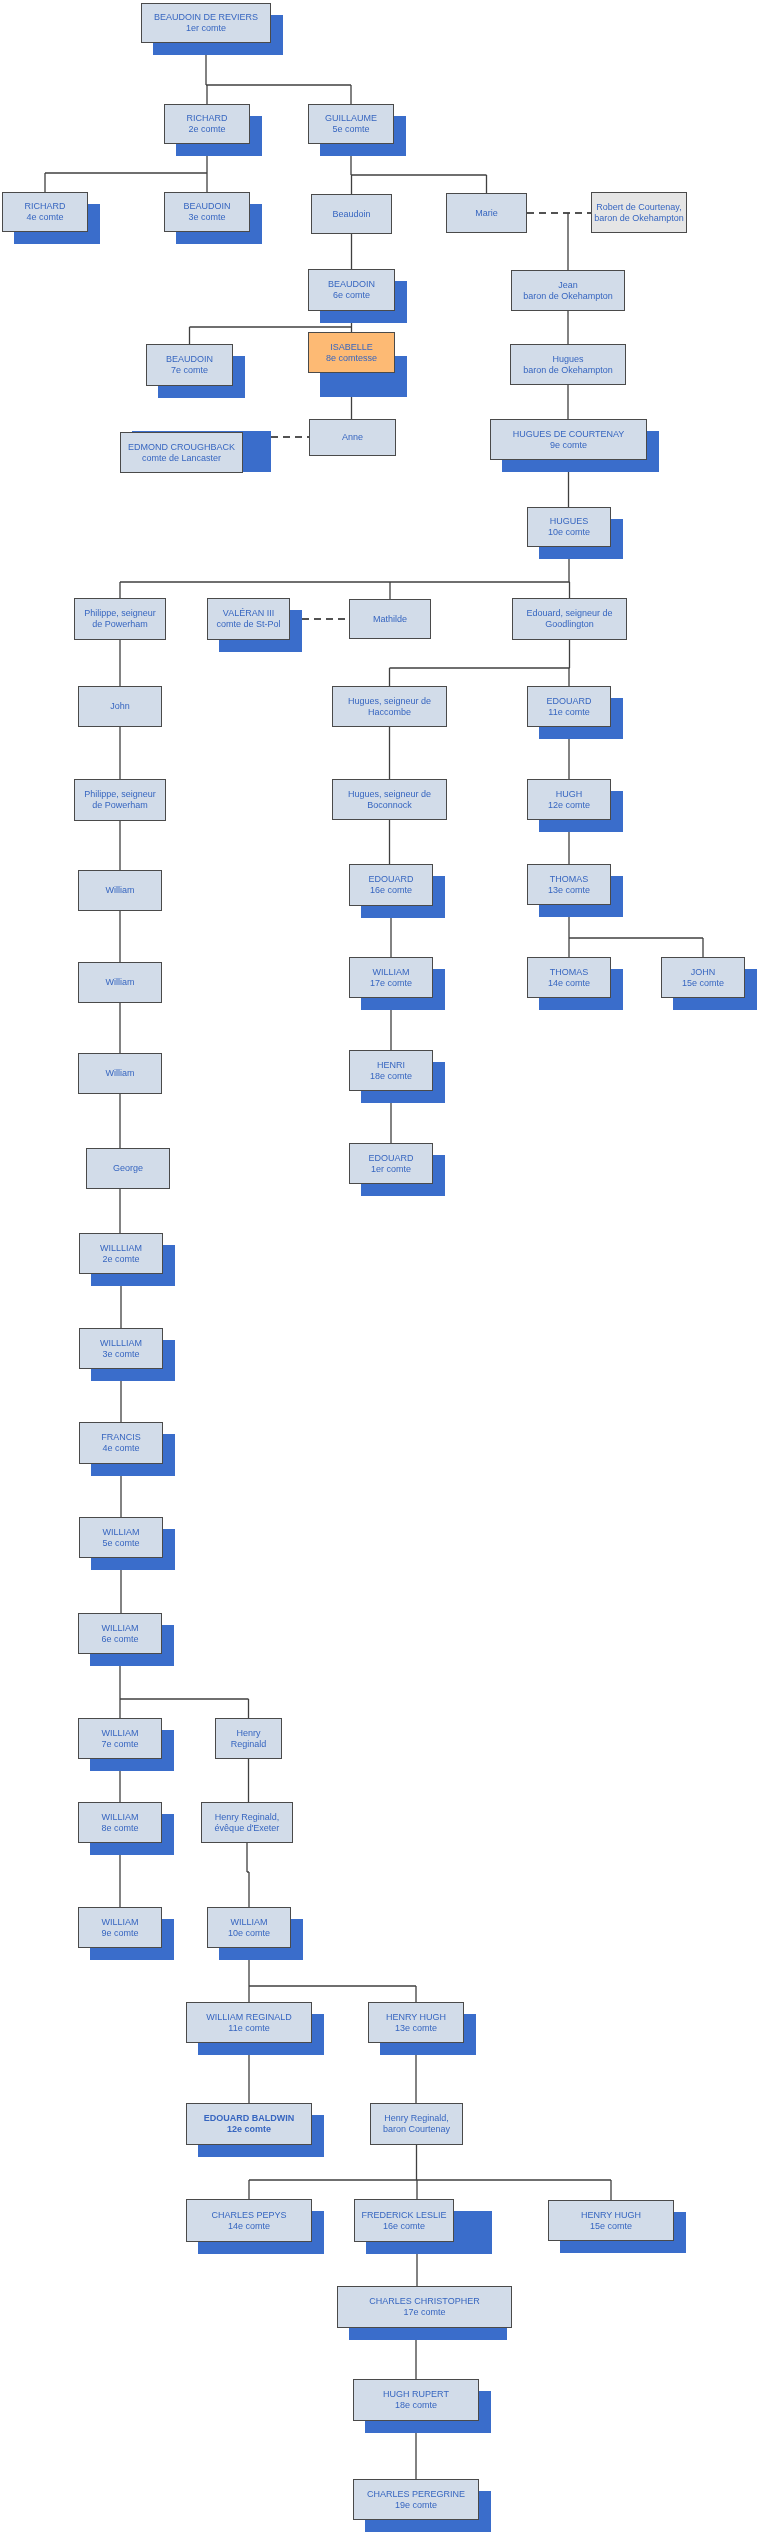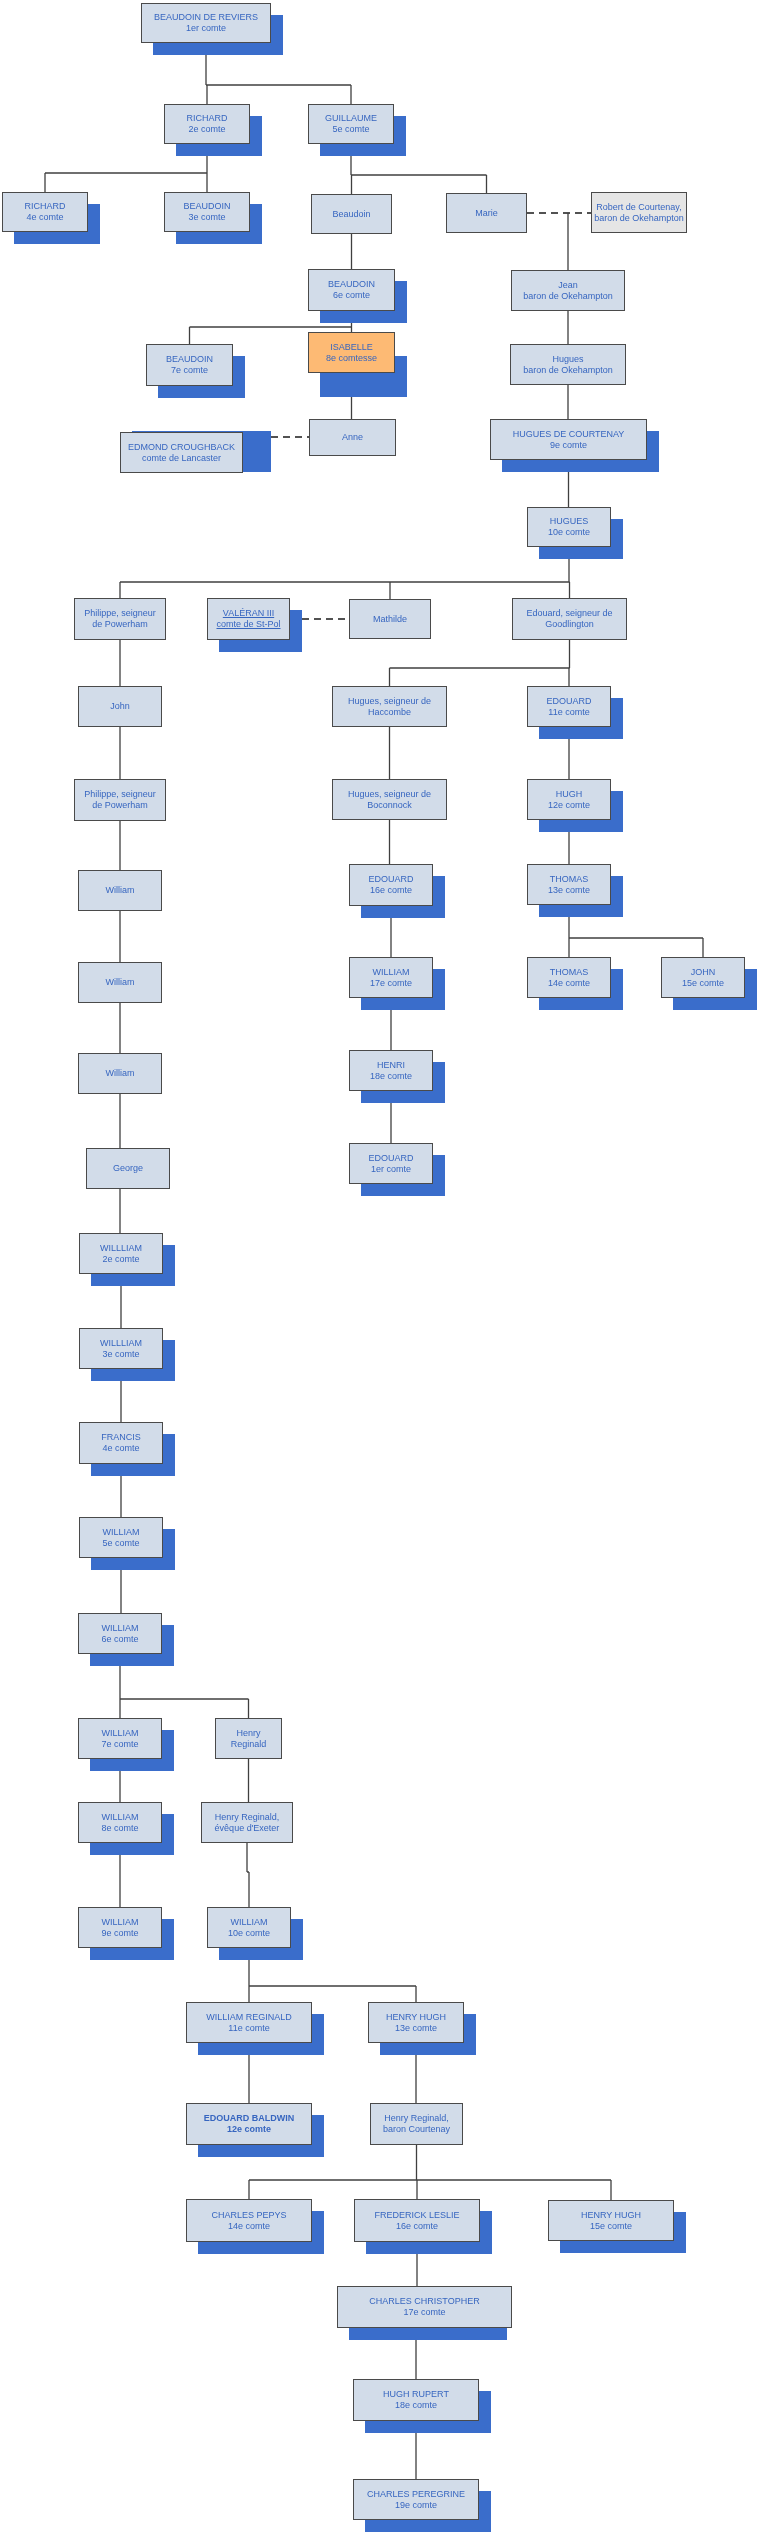--- a/index.html
+++ b/index.html
@@ -185,21 +185,21 @@
       <div class="shadow" style="left: 539px; top: 519px; width: 84px; height: 40px; background: rgb(58, 109, 203);"></div>
       <div class="node" style="left: 527px; top: 507px; width: 84px; height: 40px; background: rgb(210, 220, 233); border: 1px solid rgb(74, 74, 74); color: rgb(55, 102, 192);">
         <div>HUGUES</div>
         <div>10e comte</div>
       </div>
       <div class="node" style="left: 74px; top: 598px; width: 92px; height: 42px; background: rgb(210, 220, 233); border: 1px solid rgb(74, 74, 74); color: rgb(55, 102, 192);">
         <div>Philippe, seigneur</div>
         <div>de Powerham</div>
       </div>
       <div class="shadow" style="left: 219px; top: 610px; width: 83px; height: 42px; background: rgb(58, 109, 203);"></div>
-      <div class="node" style="left: 207px; top: 598px; width: 83px; height: 42px; background: rgb(210, 220, 233); border: 1px solid rgb(74, 74, 74); color: rgb(55, 102, 192); text-decoration: underline;">
+      <div class="node" style="left: 207px; top: 598px; width: 83px; height: 42px; background: rgb(210, 220, 233); border: 1px solid rgb(74, 74, 74); color: rgb(55, 102, 192);">
         <div>VALÉRAN III</div>
         <div>comte de St-Pol</div>
       </div>
       <div class="node" style="left: 349px; top: 599px; width: 82px; height: 40px; background: rgb(210, 220, 233); border: 1px solid rgb(74, 74, 74); color: rgb(55, 102, 192);">
         <div>Mathilde</div>
       </div>
       <div class="node" style="left: 512px; top: 598px; width: 115px; height: 42px; background: rgb(210, 220, 233); border: 1px solid rgb(74, 74, 74); color: rgb(55, 102, 192);">
         <div>Edouard, seigneur de</div>
         <div>Goodlington</div>
       </div>
@@ -346,21 +346,21 @@
       <div class="node" style="left: 370px; top: 2103px; width: 93px; height: 42px; background: rgb(210, 220, 233); border: 1px solid rgb(74, 74, 74); color: rgb(55, 102, 192);">
         <div>Henry Reginald,</div>
         <div>baron Courtenay</div>
       </div>
       <div class="shadow" style="left: 198px; top: 2211px; width: 126px; height: 43px; background: rgb(58, 109, 203);"></div>
       <div class="node" style="left: 186px; top: 2199px; width: 126px; height: 43px; background: rgb(210, 220, 233); border: 1px solid rgb(74, 74, 74); color: rgb(55, 102, 192);">
         <div>CHARLES PEPYS</div>
         <div>14e comte</div>
       </div>
       <div class="shadow" style="left: 366px; top: 2211px; width: 126px; height: 43px; background: rgb(58, 109, 203);"></div>
-      <div class="node" style="left: 354px; top: 2199px; width: 126px; height: 43px; background: rgb(210, 220, 233); border: 1px solid rgb(74, 74, 74); color: rgb(55, 102, 192);">
+      <div class="node" style="left: 354px; top: 2199px; width: 100px; height: 43px; background: rgb(210, 220, 233); border: 1px solid rgb(74, 74, 74); color: rgb(55, 102, 192);">
         <div>FREDERICK LESLIE</div>
         <div>16e comte</div>
       </div>
       <div class="shadow" style="left: 560px; top: 2212px; width: 126px; height: 41px; background: rgb(58, 109, 203);"></div>
       <div class="node" style="left: 548px; top: 2200px; width: 126px; height: 41px; background: rgb(210, 220, 233); border: 1px solid rgb(74, 74, 74); color: rgb(55, 102, 192);">
         <div>HENRY HUGH</div>
         <div>15e comte</div>
       </div>
       <div class="shadow" style="left: 349px; top: 2298px; width: 158px; height: 42px; background: rgb(58, 109, 203);"></div>
       <div class="node" style="left: 337px; top: 2286px; width: 175px; height: 42px; background: rgb(210, 220, 233); border: 1px solid rgb(74, 74, 74); color: rgb(55, 102, 192);">

